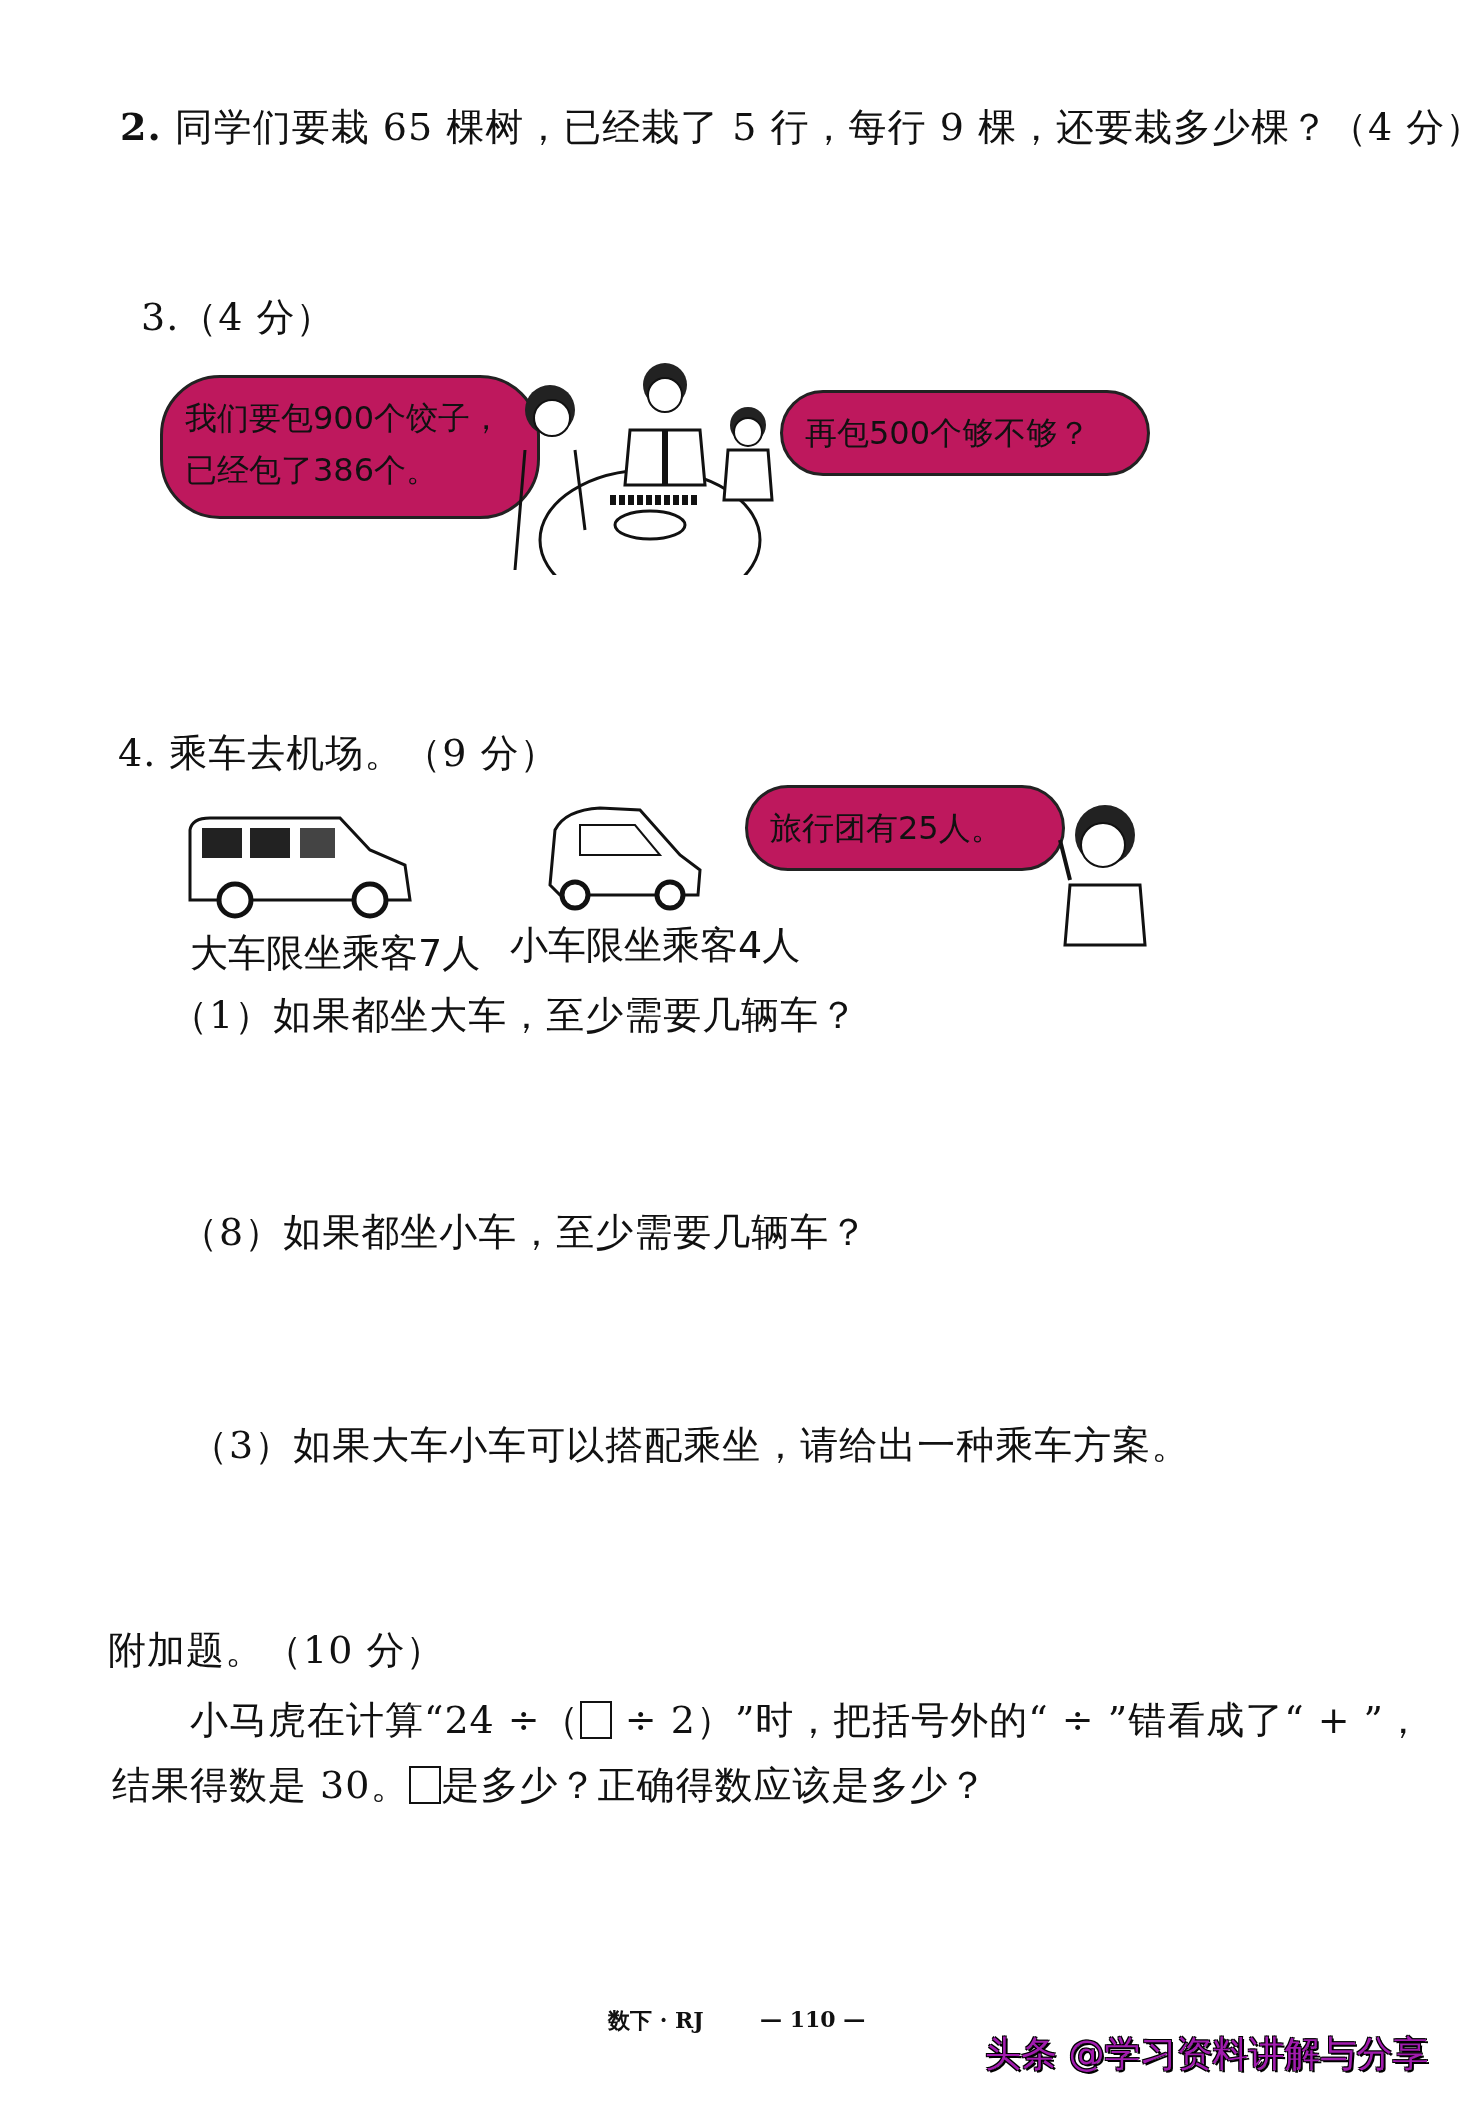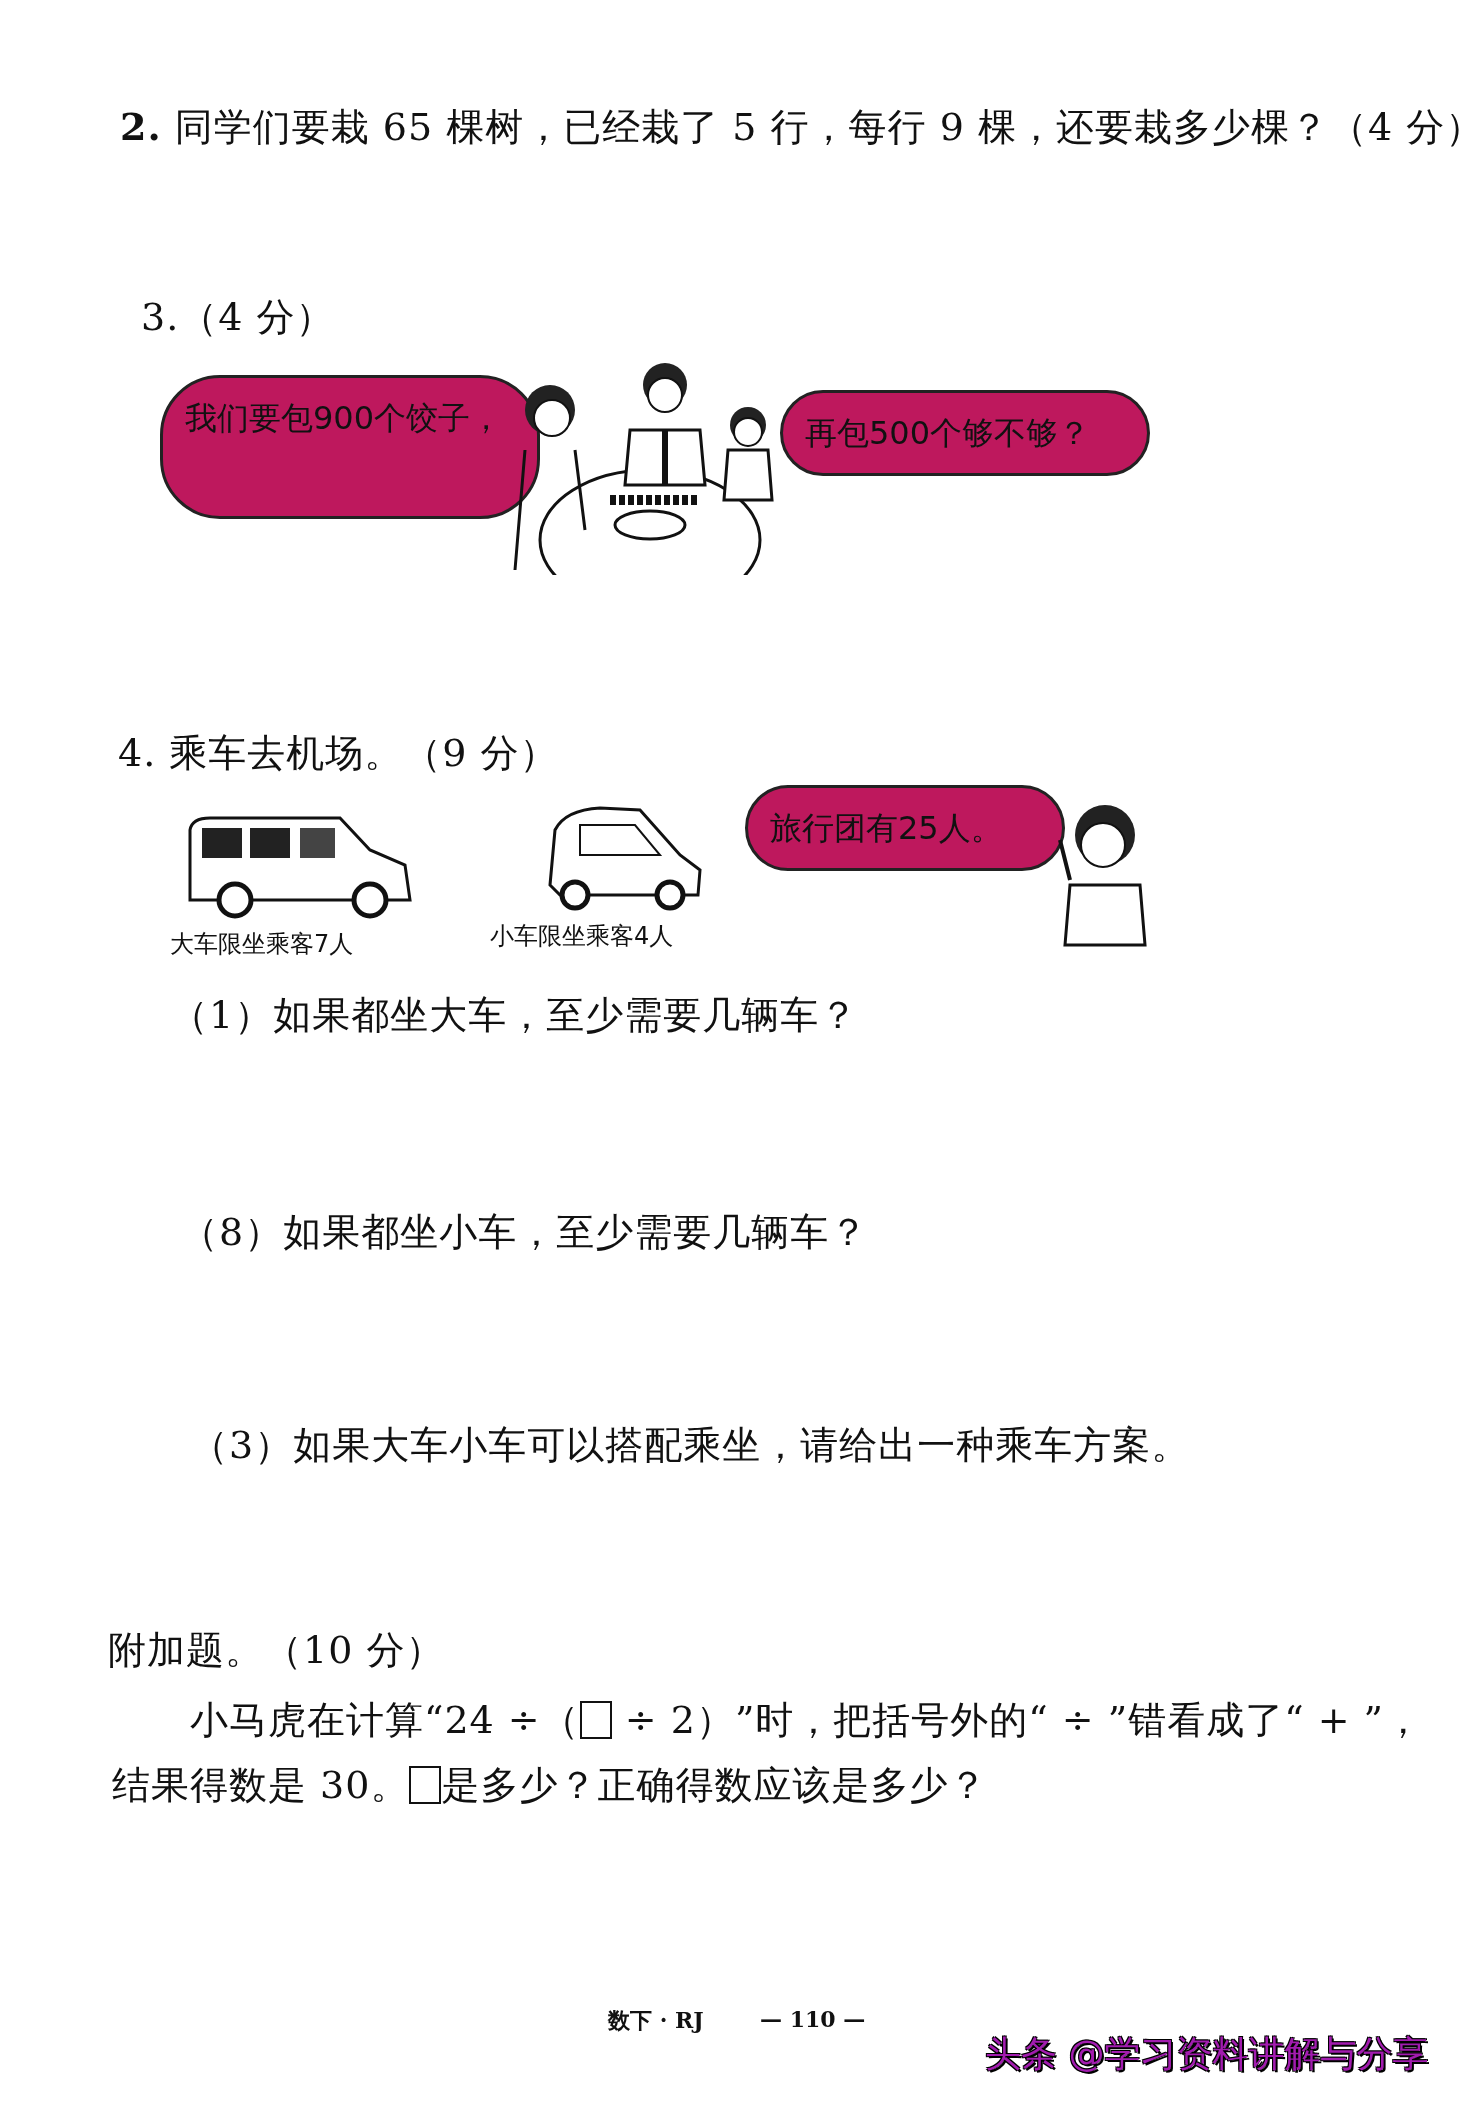--- a/index.html
+++ b/index.html
@@ -8,21 +8,21 @@
     font-family: "DejaVu Serif", "Liberation Serif", serif;
     color: #111111;
   }
   .abs { position: absolute; }
   .q-text { font-size: 38px; letter-spacing: 1px; white-space: nowrap; }
   .bubble {
     position: absolute; border: 3px solid #222; border-radius: 60px;
     background: #be185d; font-size: 32px; line-height: 52px; padding: 14px 22px;
     white-space: nowrap; font-family: "DejaVu Sans", "Liberation Sans", sans-serif;
   }
-  .caption { font-size: 24px; font-family: "DejaVu Sans", "Liberation Sans", sans-serif; white-space: nowrap; }
+  .caption { font-size: 38px; font-family: "DejaVu Sans", "Liberation Sans", sans-serif; white-space: nowrap; margin-left: 20px; }
   svg { position: absolute; }
   .footer { font-size: 22px; font-weight: bold; white-space: nowrap; }
   .watermark {
     font-size: 36px; color: #a21caf; white-space: nowrap;
     font-family: "DejaVu Sans", "Liberation Sans", sans-serif;
     text-shadow: 2px 2px 0 #000, -1px -1px 0 #000, 1px -1px 0 #000, -1px 1px 0 #000;
   }
   .box { display: inline-block; width: 28px; height: 34px; border: 2px solid #111; vertical-align: -6px; }
 </style>
 </head>
@@ -30,20 +30,21 @@
 
 <div class="abs q-text" style="left:120px; top:102px;">
   <span style="font-weight:bold;">2.</span>
   <span>同学们要栽 65 棵树，已经栽了 5 行，每行 9 棵，还要栽多少棵？（4 分）</span>
 </div>
 
 <div class="abs q-text" style="left:118px; top:292px;margin-left:23px;">3.（4 分）</div>
 
 <div class="bubble" style="left:160px; top:375px; width:330px; height:110px;">
   <div>我们要包900个饺子，</div>
+  <div>已经包了386个。</div>
 </div>
 <div class="bubble" style="left:780px; top:390px; width:320px; height:52px;">再包500个够不够？</div>
 
 <svg style="left:500px; top:350px;" width="300" height="225">
   <ellipse cx="150" cy="190" rx="110" ry="70" fill="none" stroke="#111" stroke-width="3"></ellipse>
   <circle cx="50" cy="60" r="25" fill="#222"></circle>
   <circle cx="52" cy="68" r="18" fill="#fff" stroke="#111" stroke-width="2"></circle>
   <path d="M25 100 L15 220 M75 100 L85 180" stroke="#111" stroke-width="3" fill="none"></path>
   <circle cx="165" cy="35" r="22" fill="#222"></circle>
   <circle cx="165" cy="45" r="17" fill="#fff" stroke="#111" stroke-width="2"></circle>

